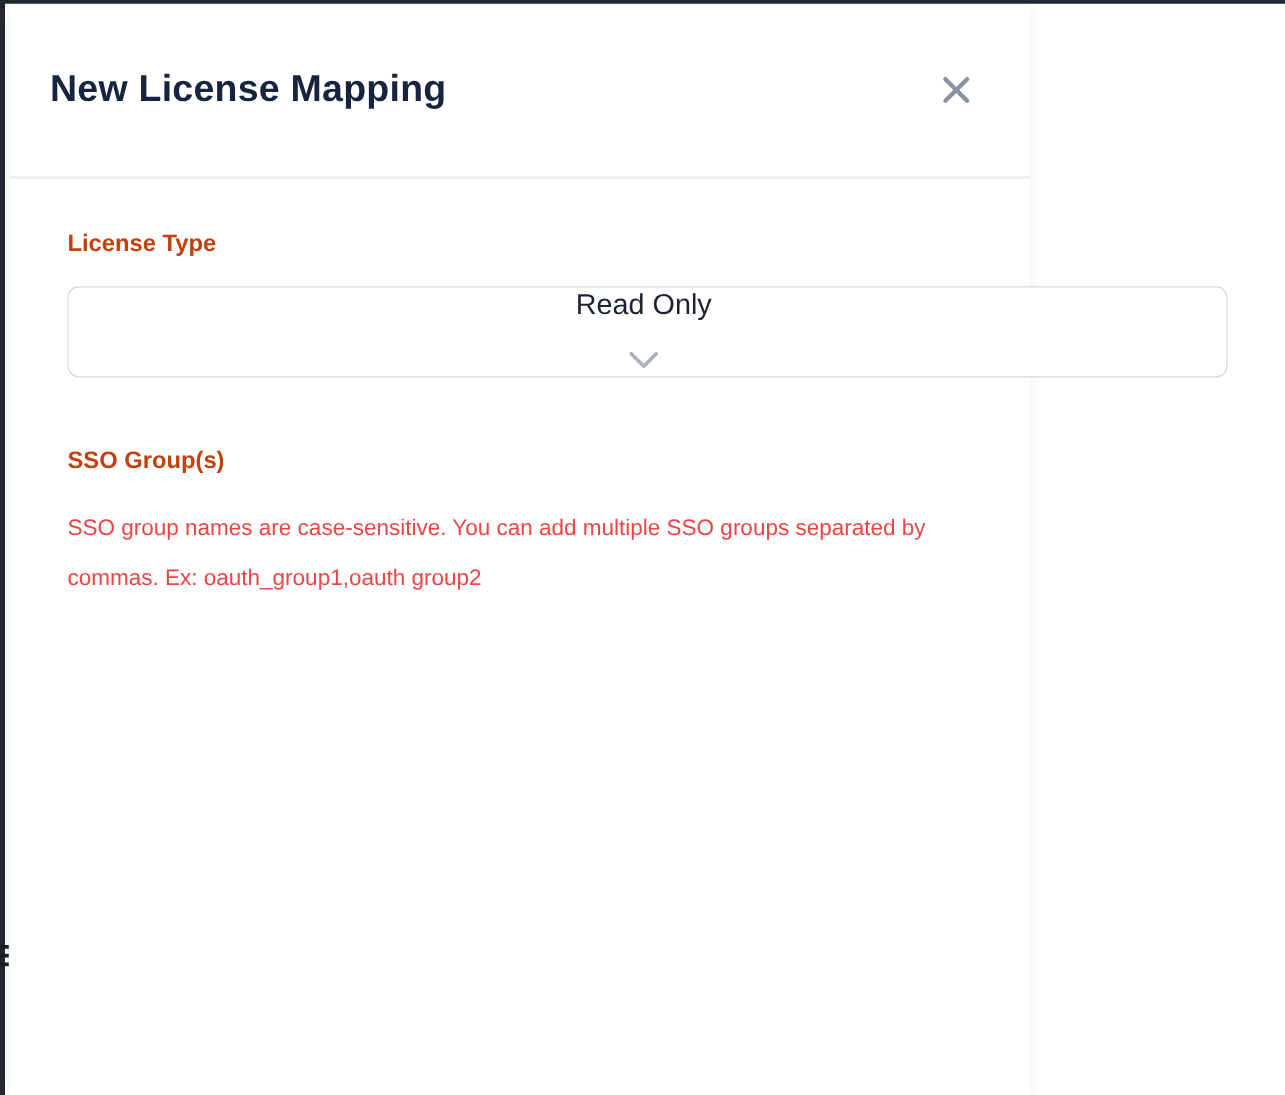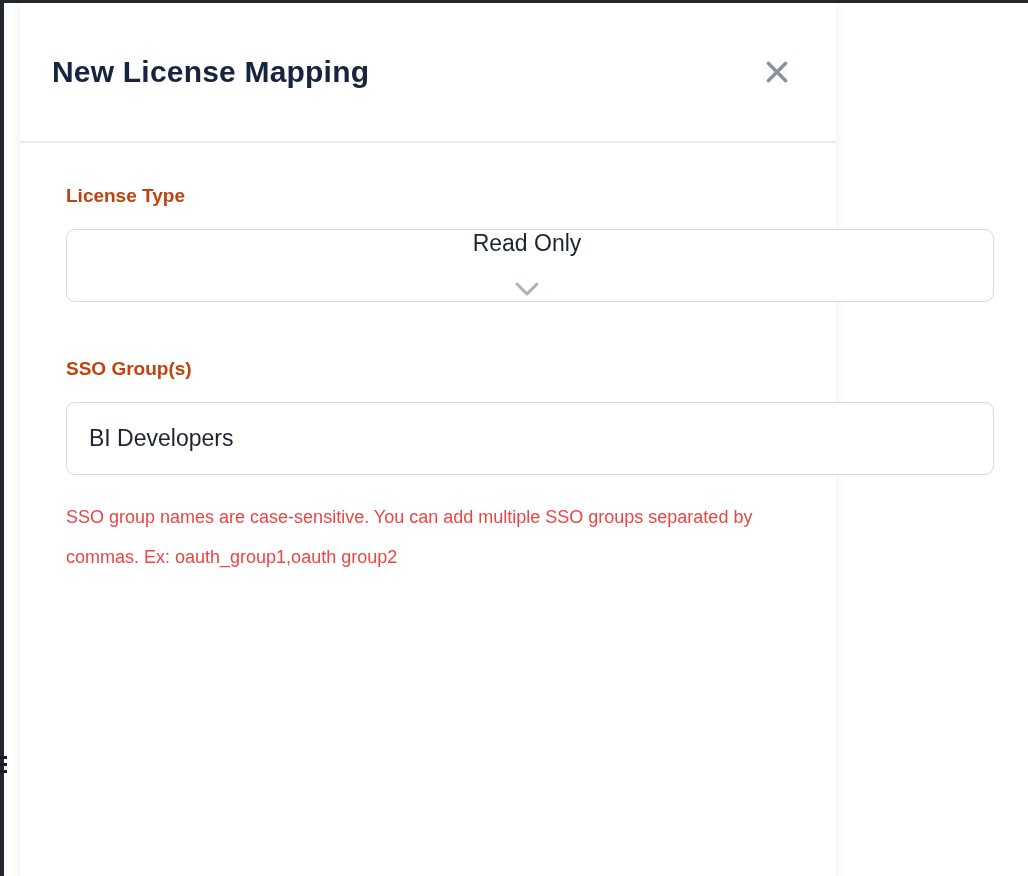--- a/index.html
+++ b/index.html
@@ -38,21 +38,21 @@
     display: block;
     height: 3px;
     background: #1a1d22;
     margin-bottom: 4px;
     width: 7px;
   }
 
   
   .modal {
     position: absolute;
-    top: 3px; left: 20px;
+    top: 3px; left: 8px;
     width: 816px; height: 873px;
     background: #ffffff;
     z-index: 2;
     box-shadow: 0 2px 10px rgba(0,0,0,0.08);
   }
 
   .modal-header {
     position: relative;
     height: 140px;
     display: flex;
@@ -185,19 +185,18 @@
       <span class="select-value">Read Only</span>
       <span class="chevron-icon">
         <svg viewBox="0 0 26 16">
           <polyline points="3,3 13,13 23,3"></polyline>
         </svg>
       </span>
     </div>
 
     <label class="field-label">SSO Group(s)</label>
 
-    <input class="text-input" type="text" value="BI Developers" style="">
 
     <p class="help-text">SSO group names are case-sensitive. You can add multiple SSO groups separated by commas. Ex: oauth_group1,oauth group2</p>
 
   </div>
 
 </div>
 
 </body></html>

